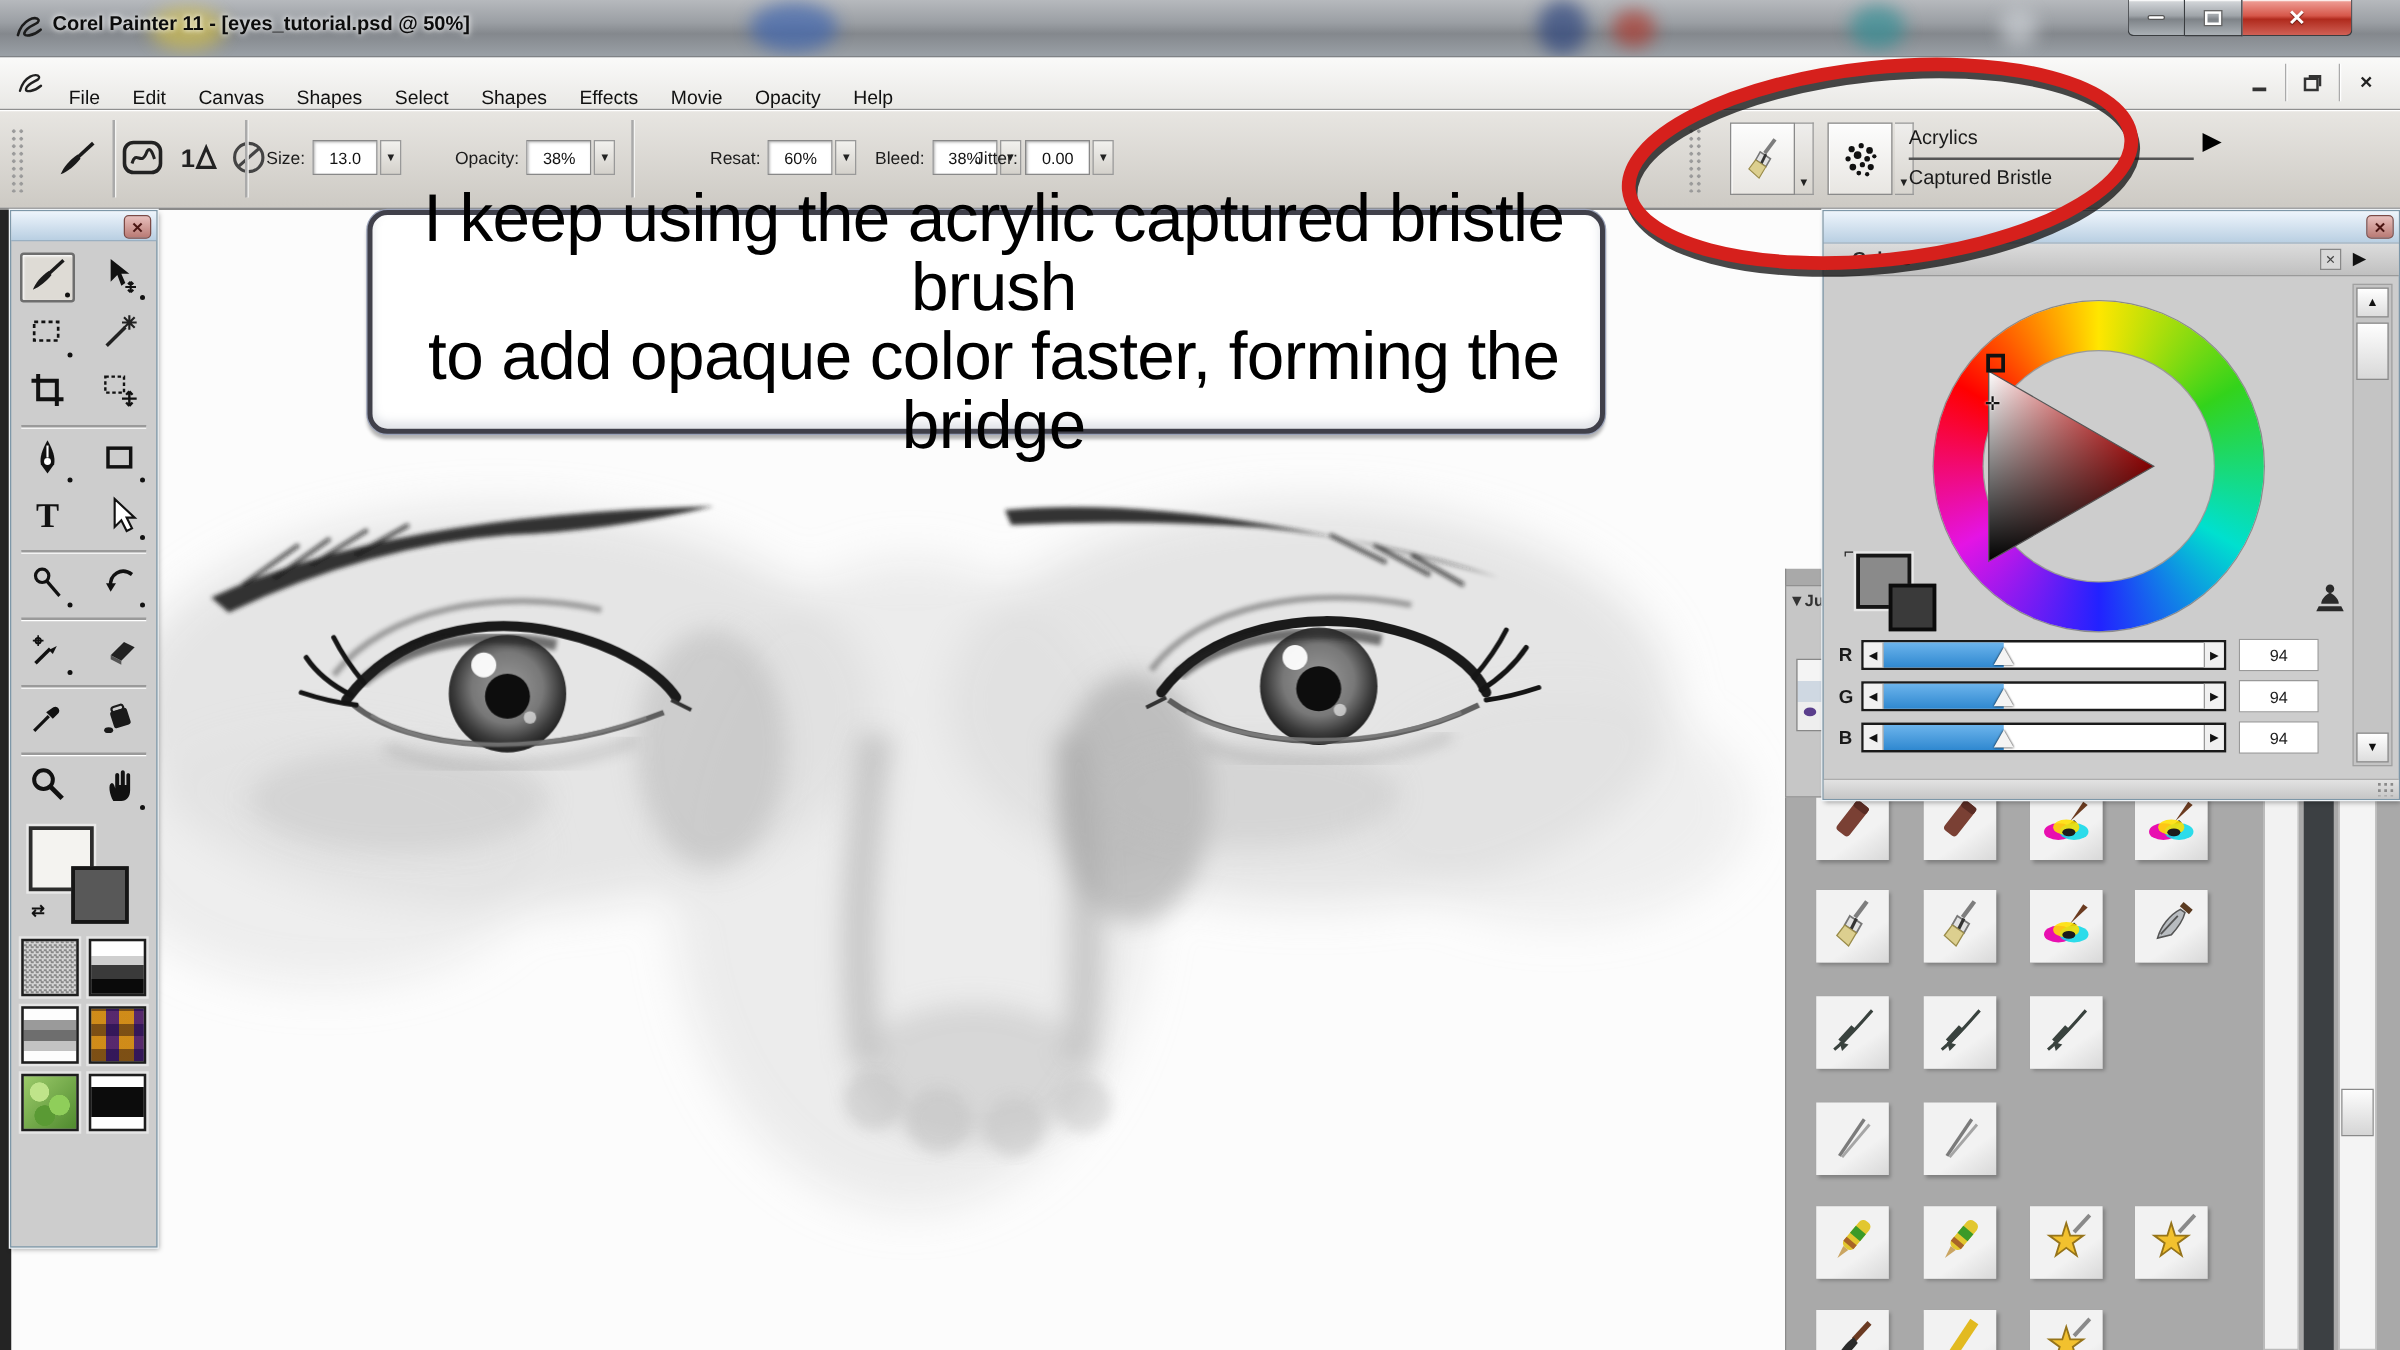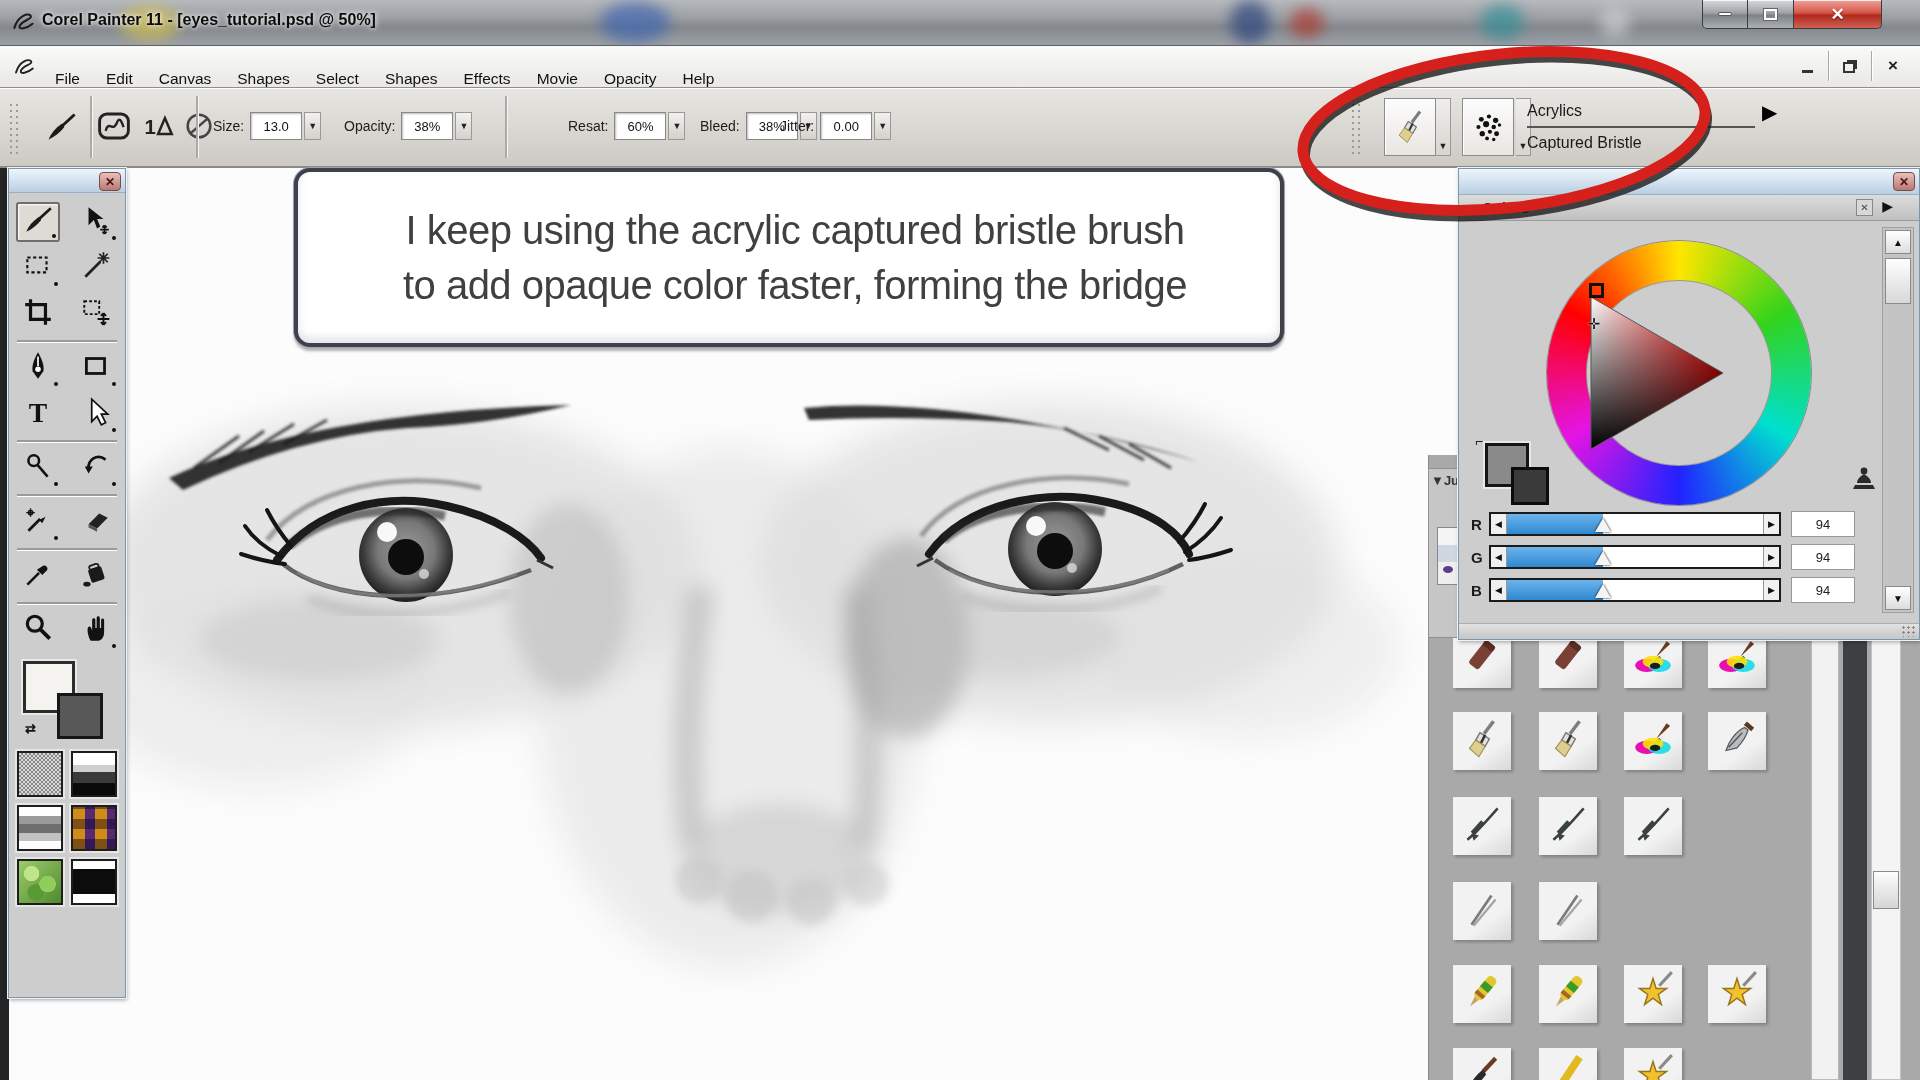--- a/index.html
+++ b/index.html
@@ -72,21 +72,21 @@
   
   #canvas { position:absolute; left:0; top:168px; width:1920px; height:912px; background:#fcfcfc; }
   #left-strip { position:absolute; left:0; top:168px; width:9px; height:912px; background:#242424; }
   #eyes { position:absolute; left:9px; top:168px; }
 
   
   #caption { position:absolute; left:294px; top:168px; width:990px; height:179px;
     background:#fff; border:4px solid #40404a; border-radius:16px;
     box-shadow:0 0 0 1px #9aa2b8, 0 4px 3px rgba(0,0,0,.3), inset 0 -5px 8px rgba(130,140,160,.25);
     display:flex; flex-direction:column; justify-content:center; text-align:center; z-index:8; }
-  .cap-line { font-size:40px; line-height:55px; color:#404040; letter-spacing:-.5px;padding-left:12px; }
+  .cap-line { font-size:54px; line-height:55px; color:#000000; letter-spacing:-.5px;padding-left:12px; }
 
   
   .palette { position:absolute; background:#cdcdcd; border:1px solid #7d97a8;
     box-shadow:0 0 0 1px #eef3f7, 1px 2px 4px rgba(0,0,0,.35); }
   .pal-titlebar { height:26px; background:linear-gradient(#eef5fc, #b9cfe2); border-bottom:1px solid #9ab0c2;
     position:relative; }
   .pal-close { position:absolute; right:4px; top:3px; width:22px; height:19px; border-radius:4px;
     background:linear-gradient(#e8c0bd,#b97a74); border:1px solid #7c4a45; color:#4a1512;
     font-size:12px; font-weight:bold; display:flex; align-items:center; justify-content:center; }
 
@@ -272,21 +272,21 @@
         <path d="M7 22 L23 8" stroke="#444" stroke-width="2.2"></path>
       </svg>
     </div>
     <div class="pb-sep" style="left:196px"></div>
     <div id="pb-fields">
         <div class="pb-field" style="left: 213px;">
           <span class="pb-label">Size:</span>
           <div class="pb-box">13.0</div>
           <div class="pb-spin">▼</div>
         </div>
-        <div class="pb-field" style="left: 344px; align-items: center;">
+        <div class="pb-field" style="left: 364px; align-items: center;">
           <span class="pb-label">Opacity:</span>
           <div class="pb-box">38%</div>
           <div class="pb-spin">▼</div>
         </div>
         <div class="pb-field" style="left: 568px;">
           <span class="pb-label">Resat:</span>
           <div class="pb-box">60%</div>
           <div class="pb-spin">▼</div>
         </div>
         <div class="pb-field" style="left: 700px;">

